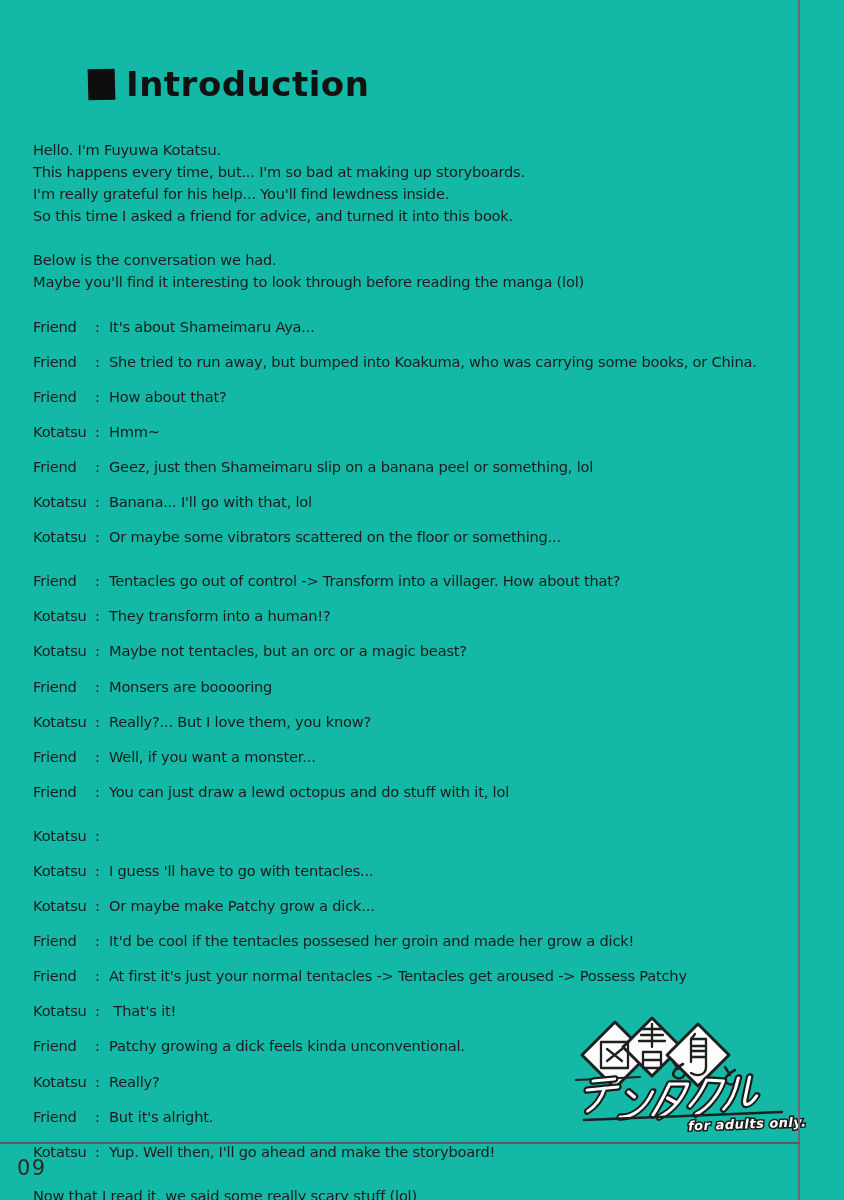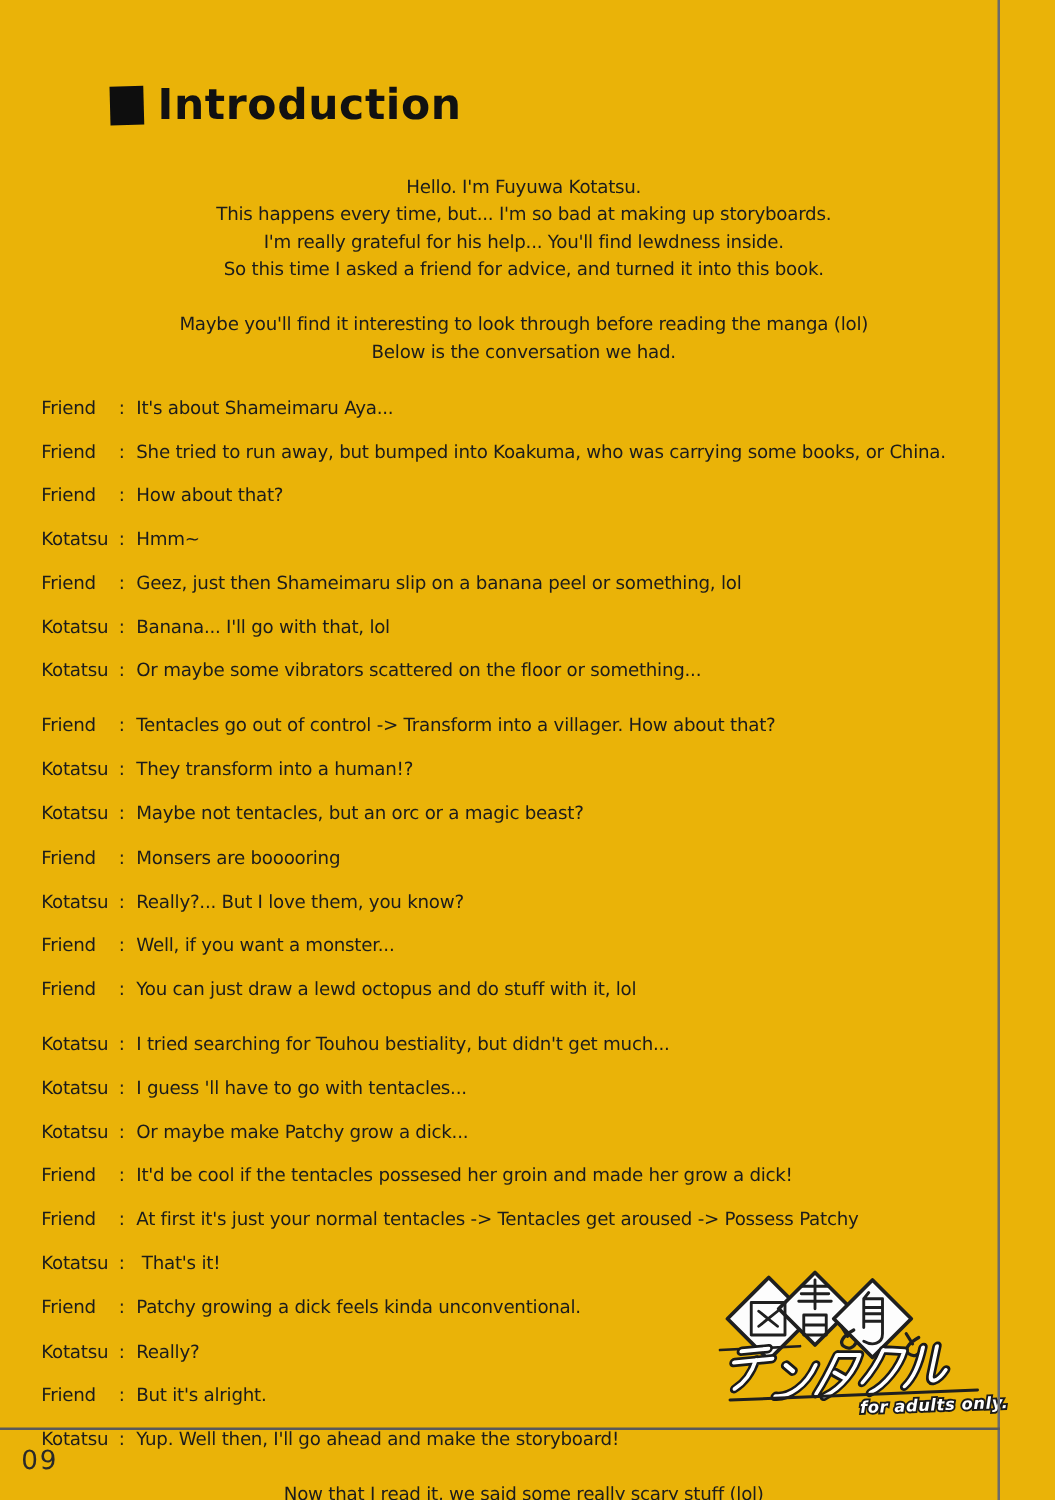--- a/index.html
+++ b/index.html
@@ -4,21 +4,21 @@
 <style>
   html, body {
     margin: 0;
     padding: 0;
     background: #ffffff;
   }
   .page {
     position: relative;
     width: 844px;
     height: 1200px;
-    background: #eab308;
+    background: #14b8a6;
     overflow: hidden;
     font-family: "DejaVu Sans", sans-serif;
     color: #1c1c1c;
   }
   
   .heading {
     position: absolute;
     left: 88px;
     top: 64px;
     display: flex;
@@ -40,21 +40,21 @@
   .content {
     position: absolute;
     left: 33px;
     top: 139px;
     width: 772px;
     font-size: 14.6px;
     line-height: 22.1px;
     letter-spacing: -0.2px;
   }
   .block + .block { margin-top: 22px; }
-  .tline { white-space: pre-wrap; text-align: center; }
+  .tline { white-space: pre-wrap; }
   .dline { display: flex; margin-top: 13px; }
   .dline .speaker { flex: 0 0 62px; }
   .dline .colon { flex: 0 0 14px; }
   .dline .msg { white-space: pre-wrap; }
   
   .logo {
     position: absolute;
     left: 570px;
     top: 1015px;
   }
@@ -110,22 +110,22 @@
   <div class="content">
 
     <div class="block">
       <div class="tline">Hello. I'm Fuyuwa Kotatsu.</div>
       <div class="tline">This happens every time, but... I'm so bad at making up storyboards.</div>
       <div class="tline">I'm really grateful for his help... You'll find lewdness inside.</div>
       <div class="tline">So this time I asked a friend for advice, and turned it into this book.</div>
     </div>
 
     <div class="block">
+      <div class="tline">Below is the conversation we had.</div>
       <div class="tline">Maybe you'll find it interesting to look through before reading the manga (lol)</div>
-      <div class="tline">Below is the conversation we had.</div>
     </div>
 
     <div class="block">
       <div class="dline">
         <span class="speaker">Friend</span>
           <span class="colon">:</span>
           <span class="msg">It's about Shameimaru Aya...</span>
       </div>
       <div class="dline">
         <span class="speaker">Friend</span>
@@ -194,21 +194,20 @@
         <span class="speaker">Friend</span>
           <span class="colon">:</span>
           <span class="msg">You can just draw a lewd octopus and do stuff with it, lol</span>
       </div>
     </div>
 
     <div class="block">
       <div class="dline">
         <span class="speaker">Kotatsu</span>
           <span class="colon">:</span>
-          <span class="msg">I tried searching for Touhou bestiality, but didn't get much...</span>
       </div>
       <div class="dline">
         <span class="speaker">Kotatsu</span>
           <span class="colon">:</span>
           <span class="msg">I guess 'll have to go with tentacles...</span>
       </div>
       <div class="dline">
         <span class="speaker">Kotatsu</span>
           <span class="colon">:</span>
           <span class="msg">Or maybe make Patchy grow a dick...</span>

